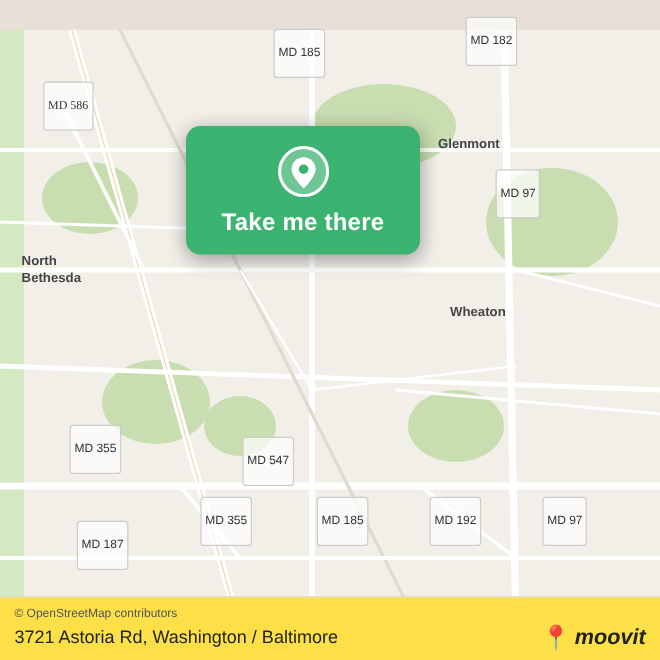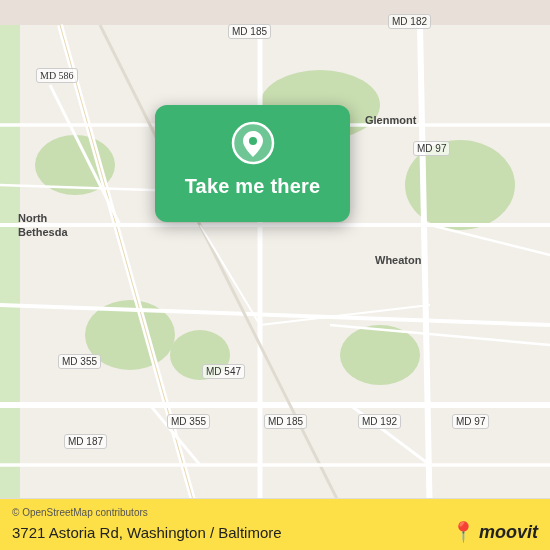--- a/index.html
+++ b/index.html
@@ -19,38 +19,38 @@
       background-color: #e8e0d8;
       overflow: hidden;
     }
 
     
     .road-label {
       position: absolute;
       font-size: 10px;
       color: #333;
       background: rgba(255,255,255,0.7);
-      padding: 1px 3px;
+      padding: 14px 3px;
       border-radius: 3px;
       border: 1px solid #ccc;
       white-space: nowrap;
     }
 
     
     #popup-card {
       position: absolute;
       top: 105px;
       left: 155px;
       width: 195px;
       background: #3cb371;
       border-radius: 12px;
       display: flex;
       flex-direction: column;
       align-items: center;
-      padding: 16px 20px 24px;
+      padding: 16px 20px 14px;
       box-shadow: 0 4px 16px rgba(0,0,0,0.35);
       cursor: pointer;
       z-index: 10;
     }
 
     #popup-card .pin-icon {
       width: 44px;
       height: 44px;
       margin-bottom: 10px;
     }

